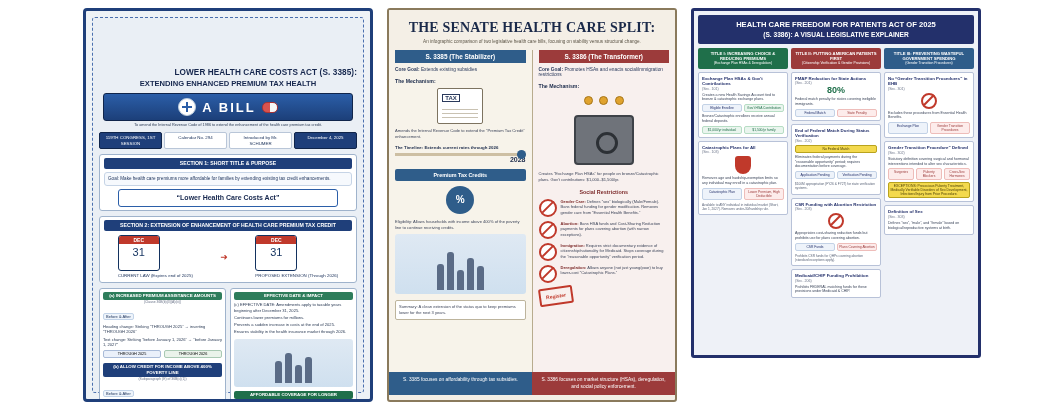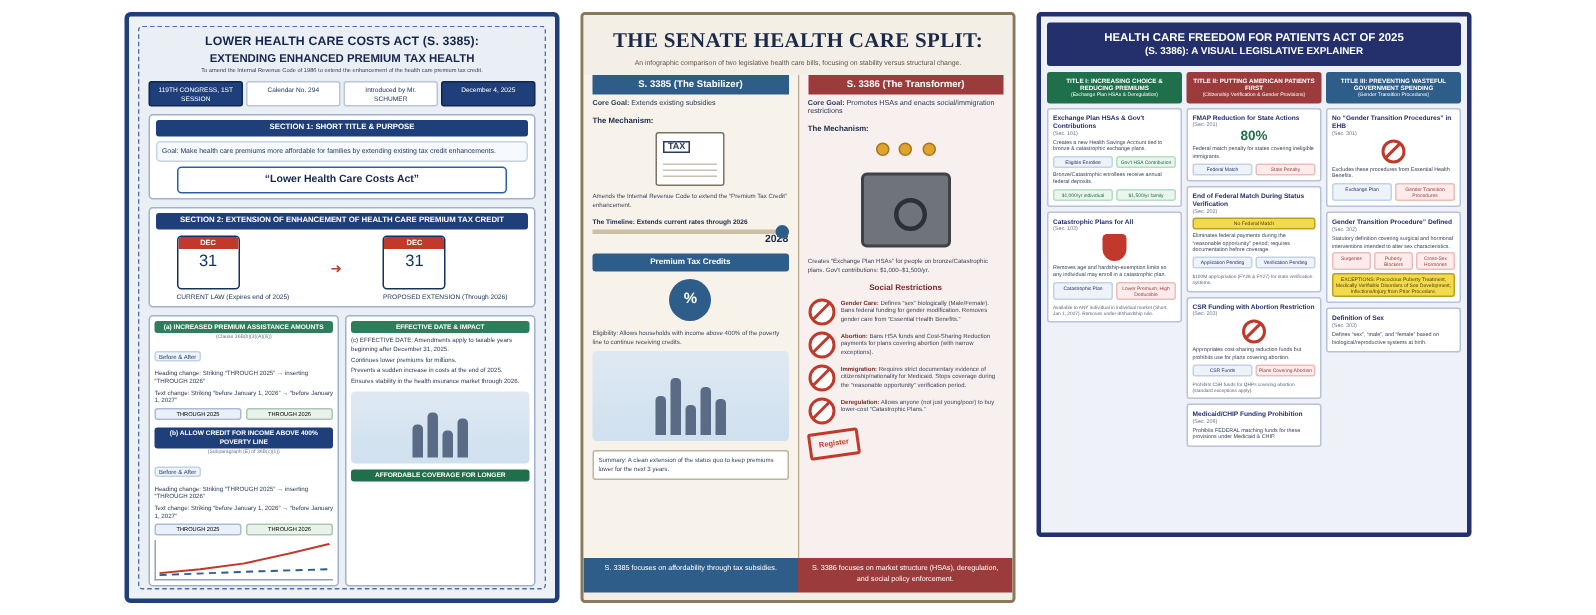--- a/index.html
+++ b/index.html
@@ -7,21 +7,21 @@
   .stage{position:relative;width:1064px;height:410px;background:#fff;display:flex;gap:14px;justify-content:center;align-items:flex-start;padding-top:8px;box-sizing:border-box;}
 
   
   .panel{position:relative;box-sizing:border-box;overflow:hidden;}
   .p1{width:290px;height:394px;background:#eef2f6;border:3px solid #1f3f7a;border-radius:4px;padding:6px;}
   .p2{width:290px;height:394px;background:#f4efe6;border:2px solid #8a7a5c;border-radius:3px;padding:0;}
   .p3{width:290px;height:350px;background:#eef1f7;border:3px solid #23306b;border-radius:3px;padding:4px;}
 
   
   .p1inner{border:1px dashed #4a6fae;border-radius:3px;height:100%;box-sizing:border-box;padding:5px 6px;background:#eaeff5;}
-  .p1title{text-align:center;font-weight:bold;font-size:8.2px;line-height:1.25;color:#15264d;letter-spacing:.1px;}
+  .p1title{text-align:right;font-weight:bold;font-size:8.2px;line-height:1.25;color:#15264d;letter-spacing:.1px;margin-top:45px;}
   .p1sub{text-align:center;font-weight:bold;font-size:7.6px;color:#15264d;margin-top:1px;}
   .billbar{margin:5px auto 0;width:96%;height:26px;background:linear-gradient(#2b5ea8,#1c3f79);border:1px solid #10254b;border-radius:3px;display:flex;align-items:center;justify-content:center;gap:6px;color:#fff;}
   .billbar .bword{font-size:13px;font-weight:bold;letter-spacing:2px;}
   .medicon{width:16px;height:16px;border-radius:50%;background:#fff;position:relative;border:1px solid #bcd;}
   .medicon:before,.medicon:after{content:"";position:absolute;background:#2b5ea8;}
   .medicon:before{left:7px;top:3px;width:2px;height:10px;}
   .medicon:after{left:3px;top:7px;width:10px;height:2px;}
   .capsule{width:14px;height:9px;border-radius:5px;background:linear-gradient(90deg,#d9534f 50%,#f7f7f7 50%);border:1px solid #a33;}
   .metarow{margin-top:4px;display:flex;gap:2px;align-items:stretch;font-size:4.4px;}
   .metabox{flex:1;background:#fff;border:1px solid #b9c6d8;border-radius:2px;padding:2px 2px;color:#20365e;text-align:center;line-height:1.25;}
@@ -119,20 +119,25 @@
 </head>
 <body>
 
 <div class="stage">
 
   <div class="panel p1">
     <div class="p1inner">
       <div class="p1title">LOWER HEALTH CARE COSTS ACT (S. 3385):</div>
       <div class="p1sub">EXTENDING ENHANCED PREMIUM TAX HEALTH</div>
 
+      <div class="billbar">
+        <span class="medicon"></span>
+        <span class="bword">A BILL</span>
+        <span class="capsule"></span>
+      </div>
       <div style="font-size:3.8px;text-align:center;color:#2b3b55;margin-top:2px;line-height:1.3;">To amend the Internal Revenue Code of 1986 to extend the enhancement of the health care premium tax credit.</div>
 
       <div class="metarow">
         <div class="metabox dark">119TH CONGRESS, 1ST SESSION</div>
         <div class="metabox">Calendar No. 294</div>
         <div class="metabox">Introduced by Mr. SCHUMER</div>
         <div class="metabox dark">December 4, 2025</div>
       </div>
 
       <div class="sect">

